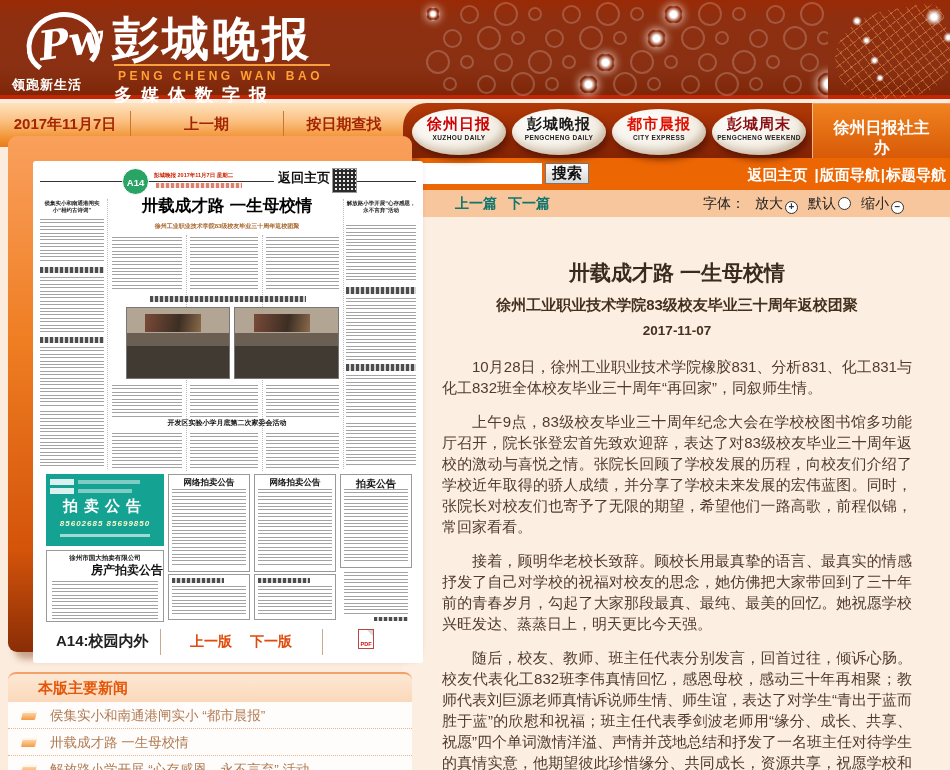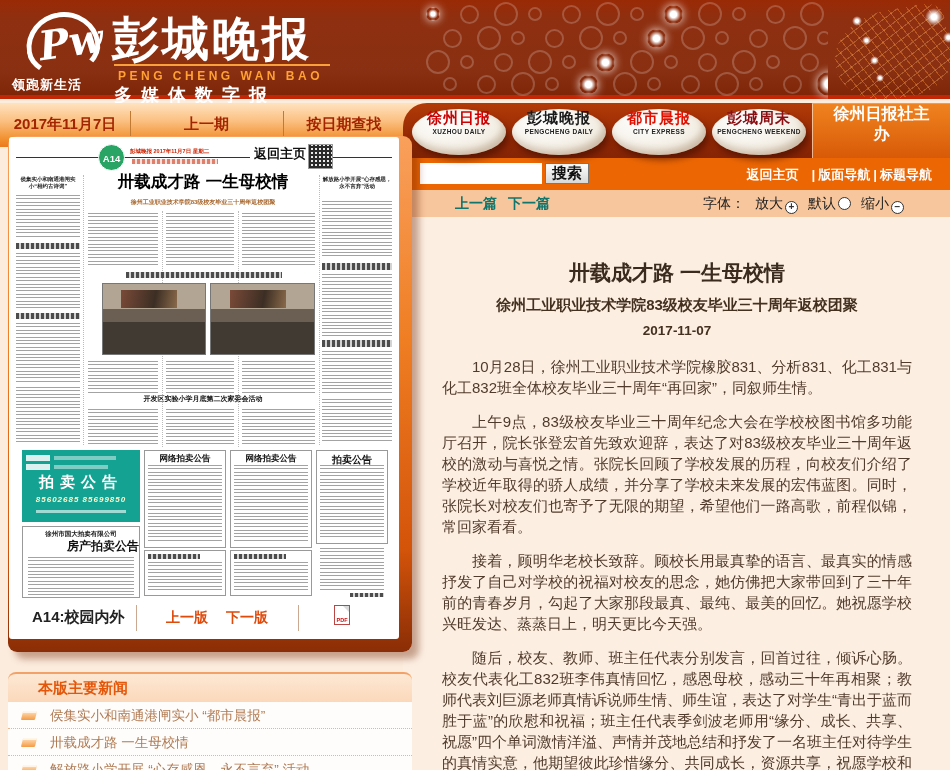--- a/index.html
+++ b/index.html
@@ -41,39 +41,39 @@
     font-size:15px; font-weight:bold; color:#a32400; cursor:pointer; }
   .dsep { position:absolute; top:8px; width:1px; height:28px; background:#c07a33; }
 
   
   .logosrow { position:absolute; left:403px; top:103px; width:412px; height:55px; z-index:2;
     background:linear-gradient(180deg,#b23a07 0,#962a05 60%,#842405 100%);
     border-radius:24px 4px 0 0; display:flex; align-items:center; justify-content:center; gap:6px; padding-top:2px;}
   .plogo { width:94px; height:46px; border-radius:50%; text-align:center; cursor:pointer;
     background:radial-gradient(ellipse at 35% 28%,#ffffff 0,#f3eee4 62%,#d9d0bf 100%);
     box-shadow:3px 5px 6px rgba(60,12,0,.55), inset -3px -5px 7px rgba(150,115,80,.35); }
-  .plcn { font-size:15px; font-weight:bold; margin-top:0; letter-spacing:1px;
+  .plcn { font-size:15px; font-weight:bold; margin-top:6px; letter-spacing:1px;
     font-family:"DejaVu Serif","Liberation Serif",serif; }
   .plen { font-size:6.5px; font-weight:bold; color:#222; letter-spacing:.4px; }
 
   
   .sponsor { position:absolute; left:812px; top:103px; width:138px; height:55px; z-index:2;
     background:linear-gradient(180deg,#f0831f,#d85a08); border-left:1px solid rgba(255,255,255,.55);
-    border-top:1px solid rgba(255,255,255,.4); display:flex; align-items:flex-start; justify-content:center; }
+    border-top:1px solid rgba(255,255,255,.4); display:flex; align-items:flex-end; justify-content:center; }
   .sponsor div { width:104px; color:#fff; font-size:16px; font-weight:bold; text-align:center; line-height:20px; }
 
   
   .searchrow { position:absolute; left:403px; top:158px; width:547px; height:32px; z-index:1;
     background:#ec6604; }
   .searchrow input { position:absolute; left:17px; top:5px; width:122px; height:21px;
     border:1px solid #fff; background:#fff; font-size:12px; padding:0 4px; }
   .searchrow button { position:absolute; left:142px; top:5px; height:21px; padding:0 6px;
     background:linear-gradient(#fefefe,#d8d8d8); border:1px solid #777; font-size:15px;
     font-weight:bold; color:#111; cursor:pointer; }
-  .navlinks { position:absolute; right:18px; top:8px; font-size:13px; font-weight:bold; color:#fff;font-family:Liberation Mono, monospace; }
+  .navlinks { position:absolute; right:4px; top:8px; font-size:15px; font-weight:bold; color:#fff; }
   .navlinks span.lnk { cursor:pointer; }
   .navlinks span.psep { margin:0 1px; }
 
   
   .toolbar { position:absolute; left:403px; top:190px; width:547px; height:27px; z-index:1;
     background:#f8c69d; font-size:14px; color:#222; }
   .tb-prev, .tb-next { position:absolute; top:5px; font-weight:bold; color:#0f766e; cursor:pointer; }
   .tb-prev { left:52px; } .tb-next { left:105px; }
   .tb-font { position:absolute; left:300px; top:5px; }
   .tb-font b { font-weight:normal; }
@@ -87,21 +87,21 @@
     background:#fcefe2; padding:0 38px 0 39px; overflow:hidden; }
   .a-title { margin-top:42px; text-align:center; font-size:21px; font-weight:bold; color:#3a2b1e; }
   .a-sub { margin-top:9px; text-align:center; font-size:15px; font-weight:bold; color:#43301f; }
   .a-date { margin-top:8px; text-align:center; font-size:13.5px; font-weight:bold; color:#43301f; margin-bottom:18px; }
   .article p { font-size:15px; line-height:21px; margin-bottom:13px; text-indent:2em;
     color:#503a2b; text-align:justify; }
 
   
   .panel { position:absolute; left:8px; top:136px; width:404px; height:516px; z-index:5;
     background:linear-gradient(180deg,#f9a05c 0,#ef7d22 40%,#d4540a 80%,#8a2d06 100%);
-    border-radius:9px; padding:1px; box-shadow:7px 7px 7px rgba(110,35,0,.38); }
+    border-radius:9px; padding:25px; box-shadow:7px 7px 7px rgba(110,35,0,.38); }
   .paper-page { position:relative; width:390px; height:502px; background:#fff; border-radius:3px; overflow:hidden; }
   .paper-rel { position:absolute; left:7px; top:6px; width:376px; height:456px; }
 
   .phline { position:absolute; left:0; top:14px; width:376px; height:1px; background:#333; }
   .pbadge { position:absolute; left:82px; top:1px; width:27px; height:27px; border-radius:50%;
     background:#2aa465; color:#fff; font-size:9.5px; font-weight:bold; text-align:center;
     line-height:27px; border:1px solid #fff; }
   .pmeta { position:absolute; left:114px; top:5px; width:112px; font-size:5.5px; color:#cc2200;
     background:#fff; font-weight:bold; }
   .psection { position:absolute; left:234px; top:2px; background:#fff; padding:0 4px;

